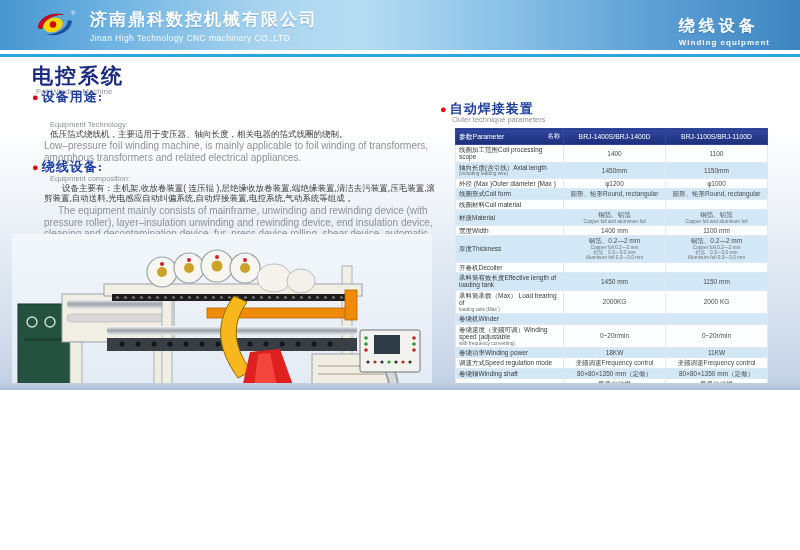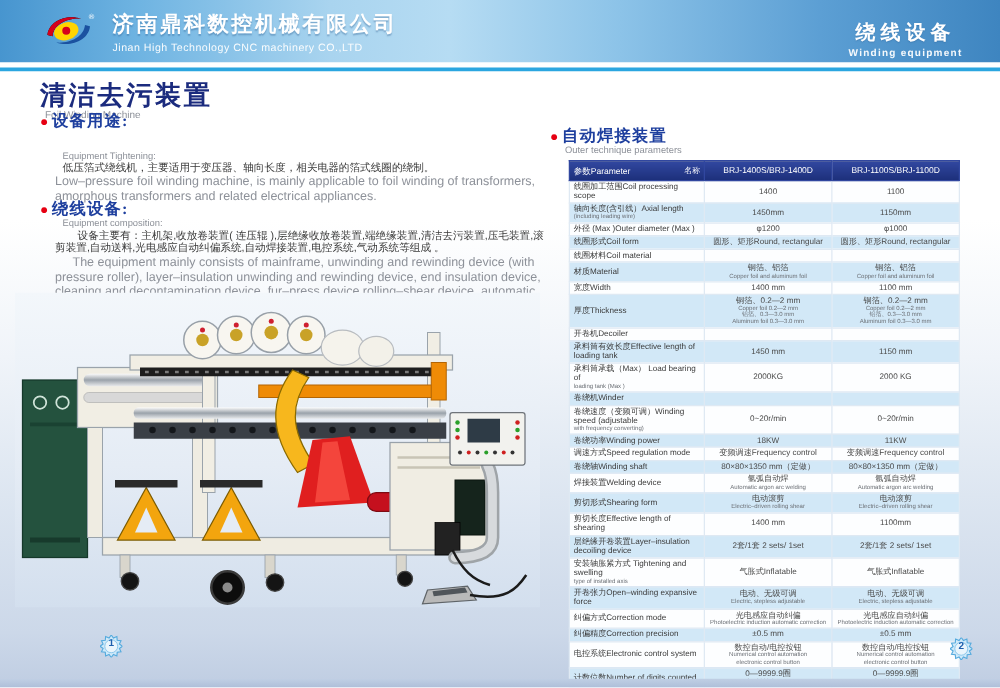--- a/index.html
+++ b/index.html
@@ -1,28 +1,28 @@
 <!DOCTYPE html>
 <html><head>
 <meta charset="utf-8">
 <style>
   html,body{margin:0;padding:0;background:#fff;}
-  .page{position:relative;width:800px;height:550px;overflow:hidden;
+  .page{position:relative;width:800px;height:390px;overflow:hidden;
         font-family:"Liberation Sans","DejaVu Sans",sans-serif;
         background:linear-gradient(180deg,#ffffff 0%,#ffffff 32%,#f0f4f9 52%,#dde6f1 72%,#ccd8e9 92%,#bfcde2 100%);}
   
   .header{position:absolute;left:0;top:0;width:800px;height:50px;
           background:linear-gradient(90deg,#4795cf 0%,#6fb4e2 14%,#a9d4ef 33%,#b6dcf3 45%,#8cc3e8 62%,#5c9fd4 82%,#3e85c0 100%);}
   .header-gap{position:absolute;left:0;top:50px;width:800px;height:4px;background:#ffffff;}
   .header-line{position:absolute;left:0;top:54px;width:800px;height:3px;background:#2ba6e0;}
   .brand{position:absolute;left:34px;top:7px;display:flex;align-items:center;}
   .brand-text{margin-left:12px;color:#ffffff;}
   .brand-cn{font-size:17px;font-weight:bold;letter-spacing:2px;text-shadow:0 1px 1px rgba(40,90,140,.35);}
   .brand-en{font-size:8.5px;letter-spacing:.4px;margin-top:2px;opacity:.95;}
-  .cat{position:absolute;right:30px;top:16px;text-align:center;color:#ffffff;}
+  .cat{position:absolute;right:30px;top:16px;text-align:left;color:#ffffff;}
   .cat-cn{font-size:16px;font-weight:bold;letter-spacing:4px;text-shadow:0 1px 1px rgba(40,90,140,.35);}
   .cat-en{font-size:8px;letter-spacing:1px;margin-top:1px;opacity:.95;font-weight:bold;}
   
   .title-cn{position:absolute;left:32px;top:62px;font-size:21px;font-weight:bold;color:#1b2b7e;letter-spacing:2px;font-family:"Liberation Serif","DejaVu Serif",serif;}
   .title-en{position:absolute;left:36px;top:87px;font-size:8px;color:#8d9199;text-align:center;}
   .sec-head{position:absolute;font-size:13px;font-weight:bold;color:#1e3f9e;letter-spacing:1px;font-family:"Liberation Serif","DejaVu Serif",serif;}
   .sec-head .dot{color:#e60012;margin-right:2px;font-size:11px;}
   .sec-sub{position:absolute;font-size:7.5px;color:#8d9199;}
   .sec-cn{position:absolute;font-size:8.5px;color:#3a3a3a;line-height:1.2;}
   .sec-en{position:absolute;font-size:10px;color:#8d9199;line-height:1.15;}
@@ -73,25 +73,25 @@
       </div>
     </div>
     <div class="cat">
       <div class="cat-cn">绕线设备</div>
       <div class="cat-en">Winding  equipment</div>
     </div>
   </div>
   <div class="header-gap"></div>
   <div class="header-line"></div>
 
-  <div class="title-cn">清洁去污装置</div>
+  <div class="title-cn">电控系统</div>
   <div class="title-en">Foil Winding Machine</div>
 
   <div class="sec-head" style="left:32px;top:88px;"><span class="dot">●</span><span>设备用途:</span></div>
-  <div class="sec-sub" style="left:50px;top:120px;">Equipment Tightening:</div>
+  <div class="sec-sub" style="left:50px;top:120px;">Equipment Technology:</div>
   <div class="sec-cn" style="left:50px;top:129px;width:386px;">低压箔式绕线机，主要适用于变压器、轴向长度，相关电器的箔式线圈的绕制。</div>
   <div class="sec-en" style="left:44px;top:140px;width:392px;">Low–pressure foil winding machine, is mainly applicable to foil winding of transformers, amorphous transformers and related electrical appliances.</div>
 
   <div class="sec-head" style="left:32px;top:158px;"><span class="dot">●</span><span>绕线设备:</span></div>
   <div class="sec-sub" style="left:50px;top:174px;">Equipment composition:</div>
   <div class="sec-cn" style="left:44px;top:183px;width:392px;text-indent:18px;">设备主要有：主机架,收放卷装置( 连压辊 ),层绝缘收放卷装置,端绝缘装置,清洁去污装置,压毛装置,滚剪装置,自动送料,光电感应自动纠偏系统,自动焊接装置,电控系统,气动系统等组成 。</div>
   <div class="sec-en" style="left:44px;top:205px;width:392px;text-indent:14px;">The equipment mainly consists of mainframe, unwinding and rewinding device (with pressure roller), layer–insulation unwinding and rewinding device, end insulation device, cleaning and decontamination device, fur–press device rolling–shear device, automatic feeding, photoelectric interaction automatic correction system, automatic welding equipment, electronic control system, pneumatic systems and others.</div>
 
   <svg class="machine" width="420" height="252" viewBox="0 0 420 252">
     <defs>

